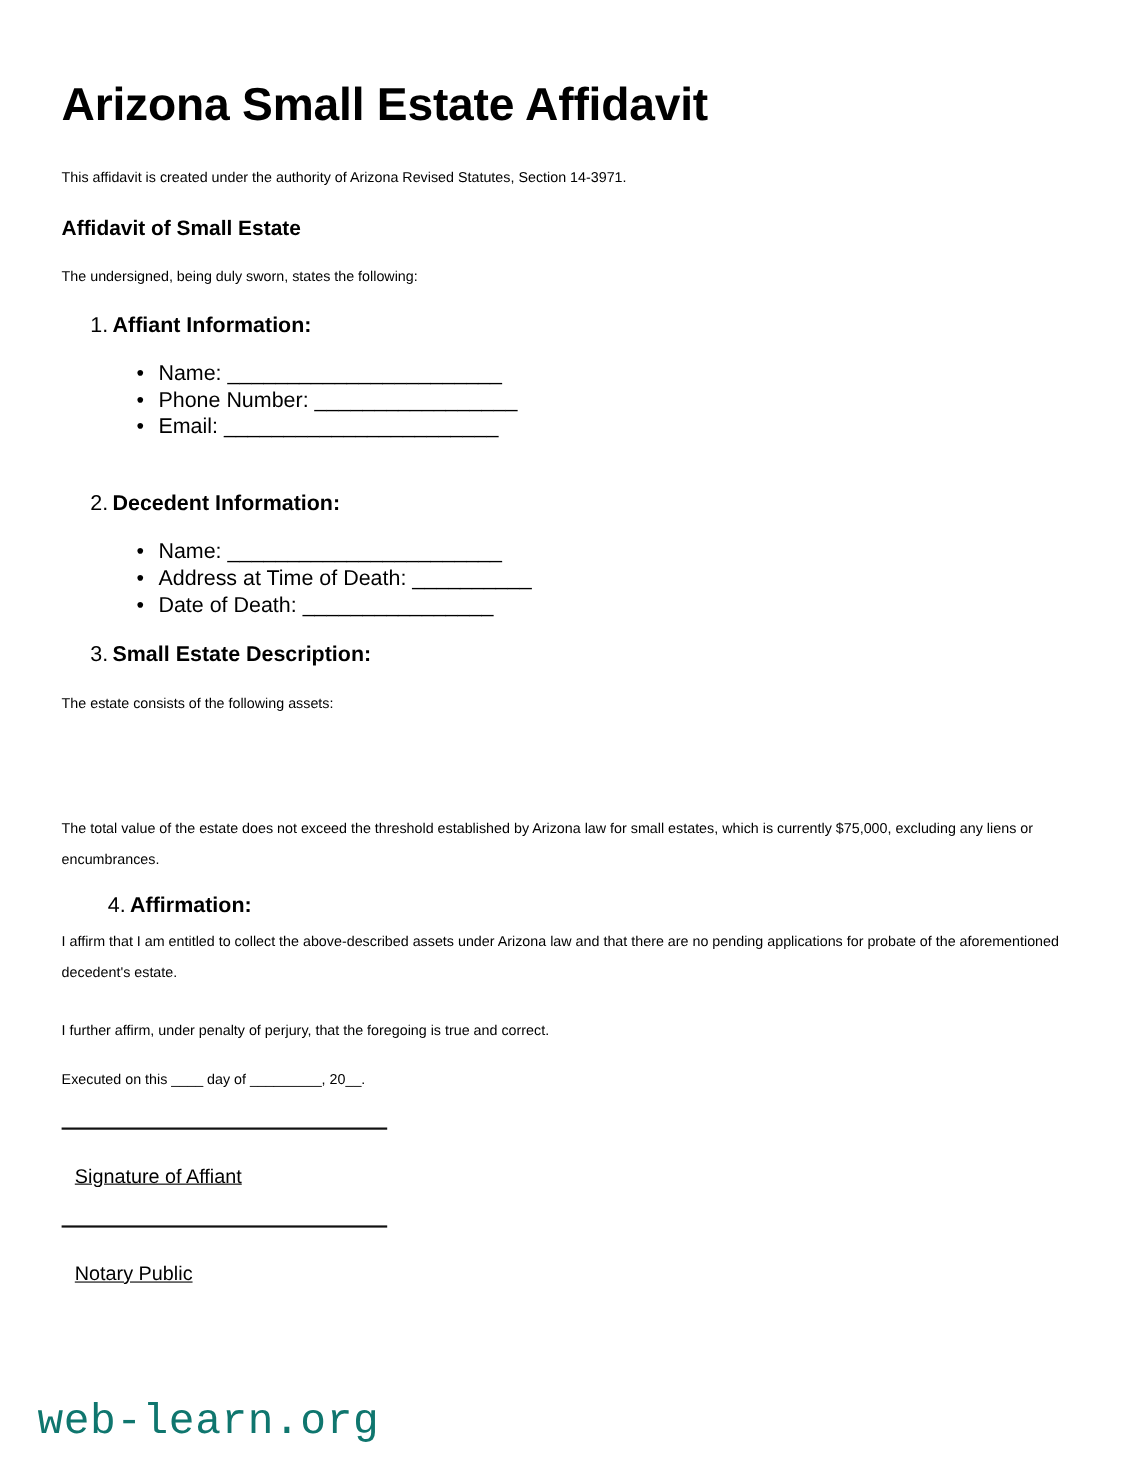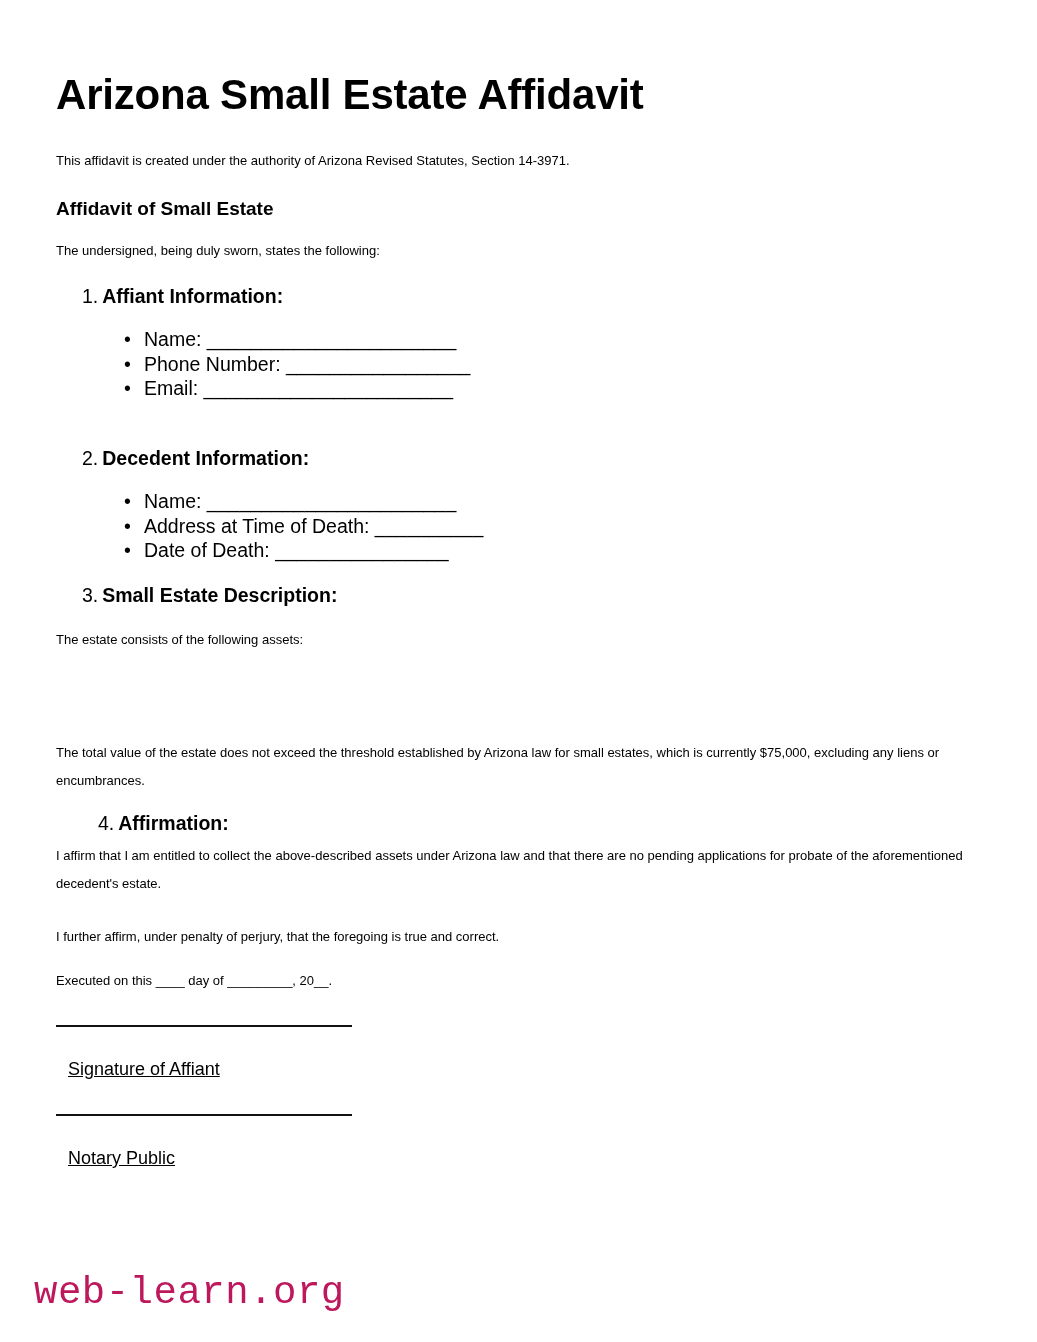--- a/index.html
+++ b/index.html
@@ -118,21 +118,21 @@
     text-decoration: underline;
   }
 
   .watermark {
     position: absolute;
     left: 34px;
     top: 1272px;
     font-family: "Liberation Mono", "DejaVu Sans Mono", monospace;
     font-size: 39px;
     line-height: 42px;
-    color: #be185d;
+    color: #0f766e;
     letter-spacing: 0.5px;
     white-space: nowrap;
   }
 </style>
 </head>
 <body>
 
 <div class="page">
   <div class="content">
 

